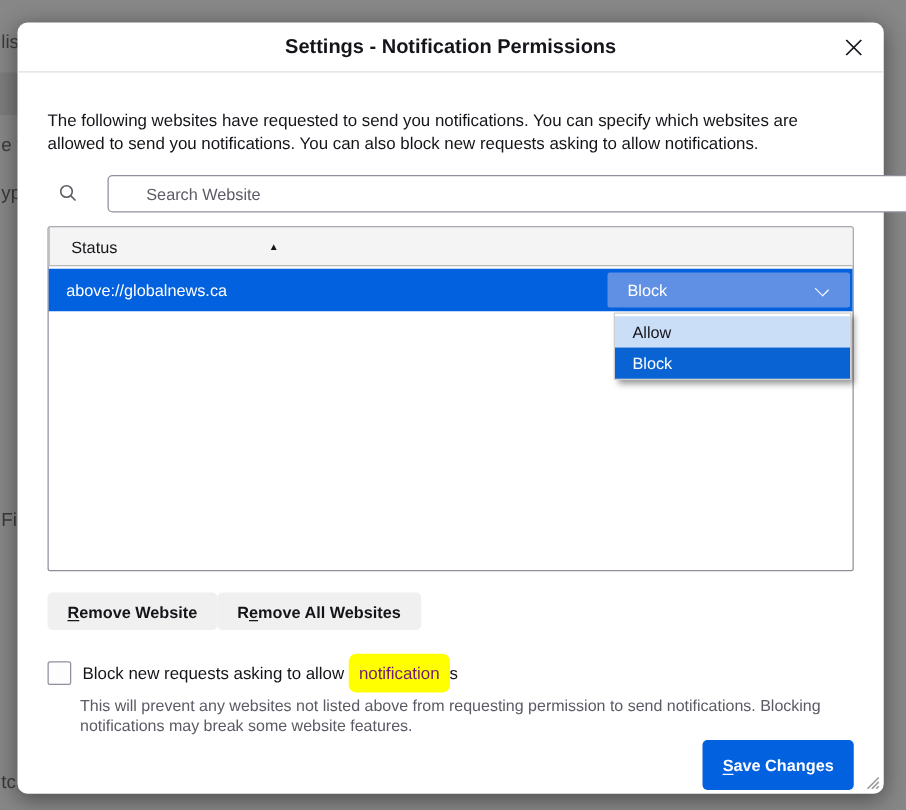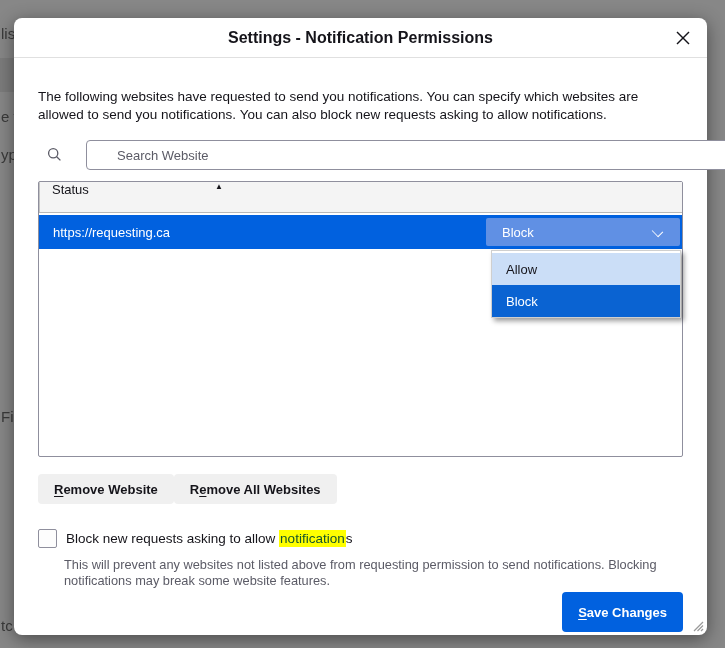--- a/index.html
+++ b/index.html
@@ -46,21 +46,21 @@
     margin-top:11px;border:1px solid #8f8f9d;border-radius:2px;
     height:274px;position:relative;background:#fff;box-sizing:content-box;
   }
   .lb-header{
     display:flex;height:30px;background:#f4f4f4;
     border-bottom:1px solid #b8b8b8;align-items:stretch;font-size:13px;
   }
   .col-website{flex:1;display:flex;align-items:center;padding-left:14px;cursor:pointer;}
   .col-status{
     width:198px;box-sizing:border-box;border-left:1px solid #c4c4c4;
-    display:flex;align-items:flex-start;padding-left:12px;position:relative;cursor:pointer;
+    display:flex;align-items:center;padding-left:17px;position:relative;cursor:pointer;
   }
   .sort-arrow{position:absolute;right:14px;font-size:8px;color:#15141a;}
 
   .lb-row{
     margin-top:2px;height:34px;background:#0161df;color:#fff;
     display:flex;align-items:center;position:relative;font-size:13px;
   }
   .row-url{padding-left:14px;}
   .row-select{
     position:absolute;right:2px;top:3px;width:194px;height:28px;
@@ -71,39 +71,39 @@
   .chevron{
     position:absolute;right:18px;top:9px;width:8px;height:8px;
     border-right:1.6px solid #fff;border-bottom:1.6px solid #fff;
     transform:rotate(45deg) scale(1,0.8);
   }
   .dropdown{
     position:absolute;left:452px;top:68px;width:188px;
     background:#fff;border:1px solid #cfcfcf;padding-top:2px;
     box-shadow:3px 3px 5px rgba(0,0,0,.4);z-index:5;
   }
-  .dd-opt{height:32px;display:flex;align-items:center;padding-left:14px;font-size:13px;cursor:pointer;}
+  .dd-opt{height:25px;display:flex;align-items:center;padding-left:14px;font-size:13px;cursor:pointer;}
   .dd-opt.hovered{background:#cbdef7;color:#15141a;}
   .dd-opt.selected{background:#0a63d2;color:#fff;}
 
   .remove-row{display:flex;margin-top:17px;}
   .btn{
     background:#f0f0f0;border:none;border-radius:4px;height:30px;
     padding:0 16px;font-size:13px;font-weight:600;color:#15141a;
     font-family:inherit;cursor:pointer;
   }
   .btn u{text-decoration:underline;text-underline-offset:2px;}
 
   .chk-row{display:flex;align-items:center;gap:9px;margin-top:25px;}
   .checkbox{
     width:17px;height:17px;border:1px solid #8f8f9d;border-radius:2px;
     background:#fdfdfd;flex:0 0 auto;cursor:pointer;
   }
   .chk-label{font-size:13.5px;cursor:pointer;}
-  .chk-label mark{background:#ffff00;color:#14532d;padding:1px;}
+  .chk-label mark{background:#ffff00;color:#701a75;padding:8px;border-radius:6px;}
   .helper{
     margin:9px 0 0 26px;color:#5b5b66;font-size:12.8px;line-height:15.5px;
     max-width:628px;
   }
 
   .footer{display:flex;justify-content:flex-end;gap:9px;margin-top:4px;}
   .btn-primary{
     background:#0161df;color:#fff;border:none;border-radius:4px;height:40px;
     padding:0 16px;font-size:13px;font-weight:600;font-family:inherit;cursor:pointer;
   }
@@ -151,21 +151,21 @@
 
     <div class="listbox">
       <div class="lb-header">
         <div class="col-status">
           <span>Status</span>
           <span class="sort-arrow">▲</span>
         </div>
       </div>
 
       <div class="lb-row">
-        <span class="row-url">https://requesting.ca</span>
+        <span class="row-url">above://globalnews.ca</span>
         <div class="row-select">
           <span class="sel-label">Block</span>
           <span class="chevron"></span>
         </div>
       </div>
 
       <div class="dropdown">
         <div class="dd-opt hovered">Allow</div>
         <div class="dd-opt selected">Block</div>
       </div>

